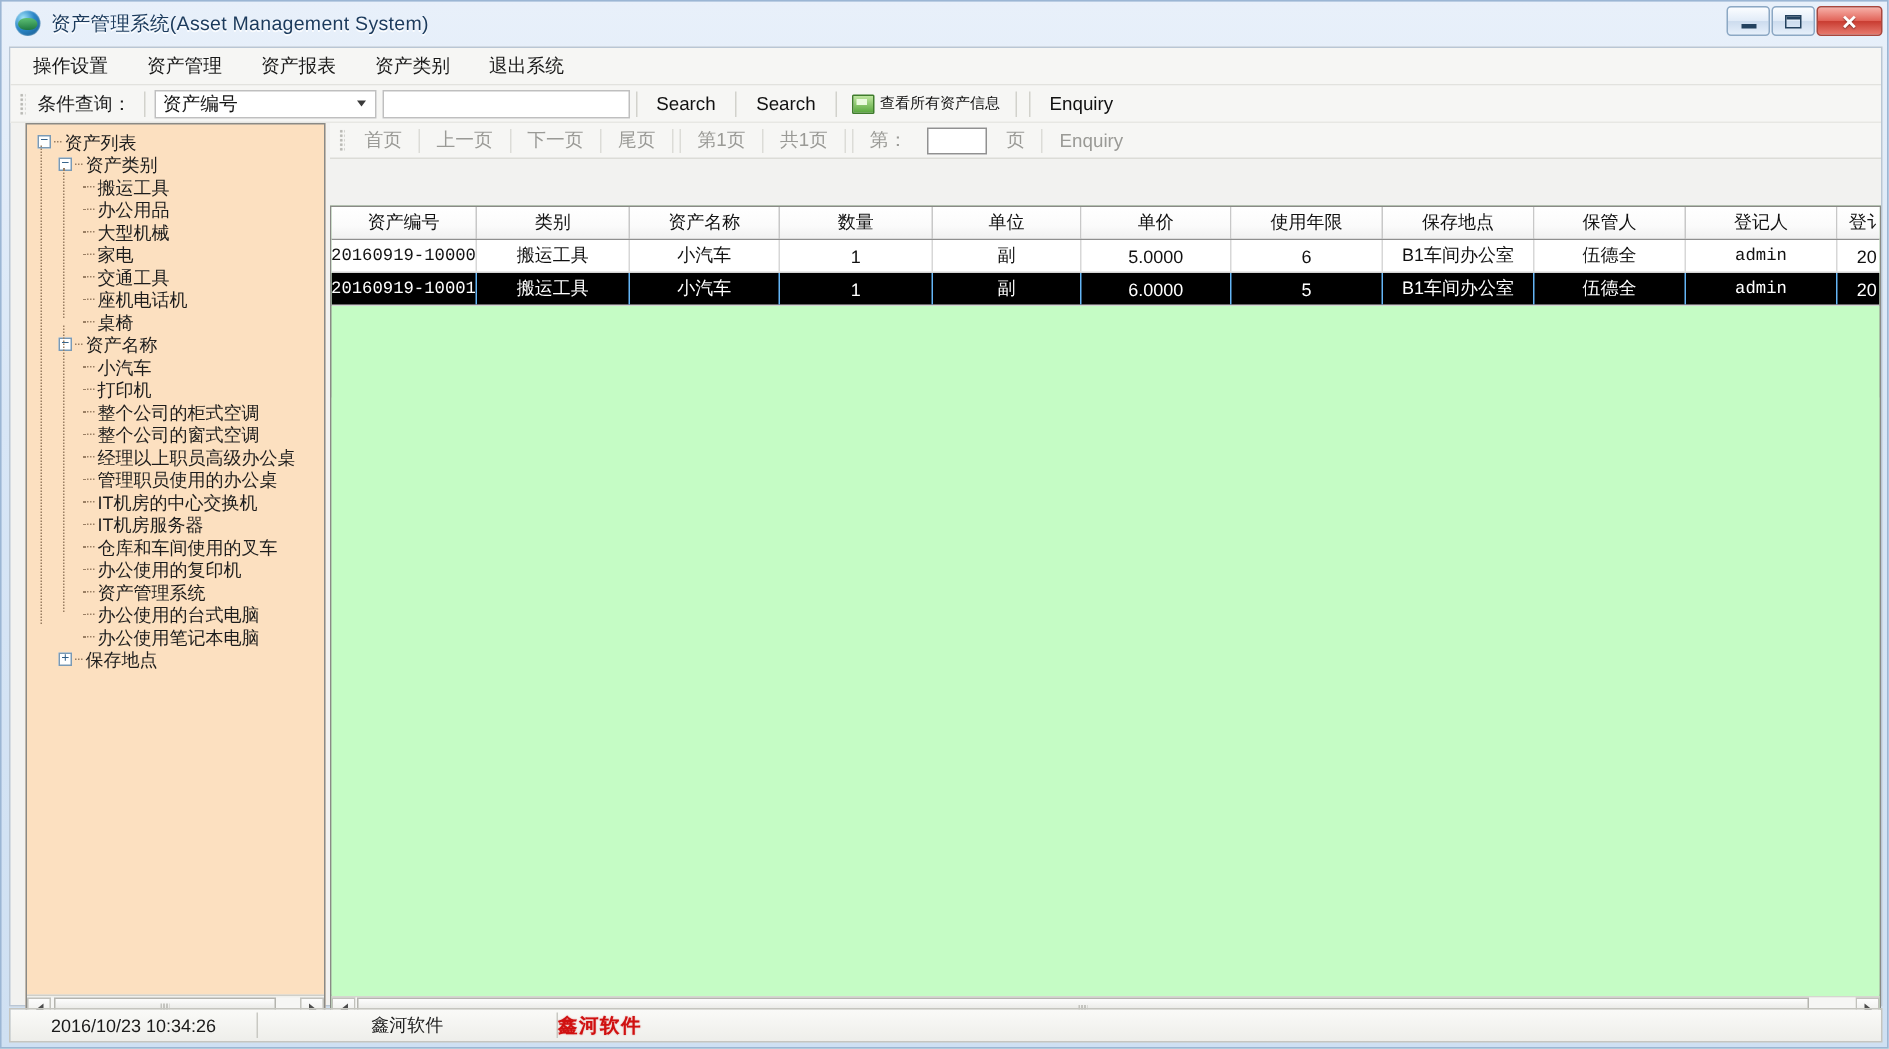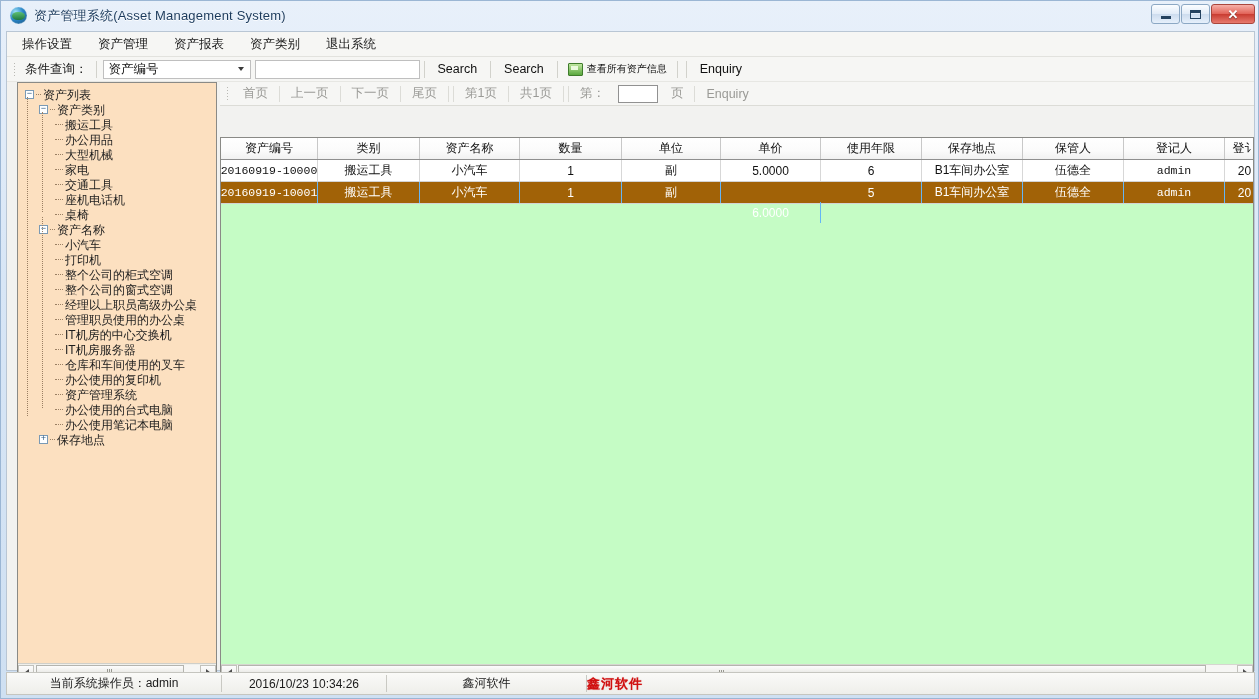--- a/index.html
+++ b/index.html
@@ -191,21 +191,21 @@
     border-bottom:1px solid #8f8f8f;
   }
   .hcell {
     font-size:12px; color:#111; display:flex; align-items:center; justify-content:center;
     border-right:1px solid #c8c8c8; flex:none; height:100%;
     background:linear-gradient(180deg,#ffffff 0%,#fbfbfb 60%,#f1f1f1 100%);
     white-space:nowrap; overflow:hidden;
   }
   .grow { display:flex; height:22px; border-bottom:1px solid #d3d3d3; }
   .grow.alt { background:#fff; }
-  .grow.sel { background:#a16207; }
+  .grow.sel { background:#000000; }
   .gcell {
     font-size:12px; color:#111; display:flex; align-items:center; justify-content:center;
     border-right:1px solid #d7d7d7; flex:none; height:100%;
     white-space:nowrap; overflow:hidden;
     font-family:"Liberation Sans", sans-serif;
   }
   .grow.sel .gcell { color:#fff; border-right-color:#64b5f6; }
   .gcell.mono { font-family:"Liberation Mono", monospace; font-size:11.5px; }
   #grid-body { background:#fff; }
   #grid-fill { background:#c5fcc5; position:absolute; left:0; right:0; top:127px; bottom:18px; }
@@ -458,21 +458,21 @@
             <div class="gcell" style="width: 101px;">伍德全</div>
             <div class="gcell mono" style="width: 101px;">admin</div>
             <div class="gcell" style="width: 40px;">20</div>
           </div>
           <div class="grow sel">
             <div class="gcell mono" style="width: 97px;">20160919-10001</div>
             <div class="gcell" style="width: 102px;">搬运工具</div>
             <div class="gcell" style="width: 100px;">小汽车</div>
             <div class="gcell" style="width: 102px;">1</div>
             <div class="gcell" style="width: 99px;">副</div>
-            <div class="gcell" style="width: 100px; margin-top: 20px;">6.0000</div>
+            <div class="gcell" style="width: 100px;">6.0000</div>
             <div class="gcell" style="width: 101px;">5</div>
             <div class="gcell" style="width: 101px;">B1车间办公室</div>
             <div class="gcell" style="width: 101px;">伍德全</div>
             <div class="gcell mono" style="width: 101px;">admin</div>
             <div class="gcell" style="width: 40px;">20</div>
           </div>
         </div>
       <div id="grid-fill"></div>
       <div id="grid-hscroll">
         <div class="sb-arrow">
@@ -485,19 +485,18 @@
         </div>
         <div class="sb-arrow">
           <div class="ar ar-r"></div>
         </div>
       </div>
     </div>
 
   </div>
 
   <div id="statusbar">
-    <div class="scell" style="width:215px;">当前系统操作员：admin</div>
     <div class="scell" style="width:165px;">2016/10/23 10:34:26</div>
     <div class="scell" style="width:200px;">鑫河软件</div>
     <div id="watermark">鑫河软件</div>
   </div>
 
 </div>
 
 </body></html>

